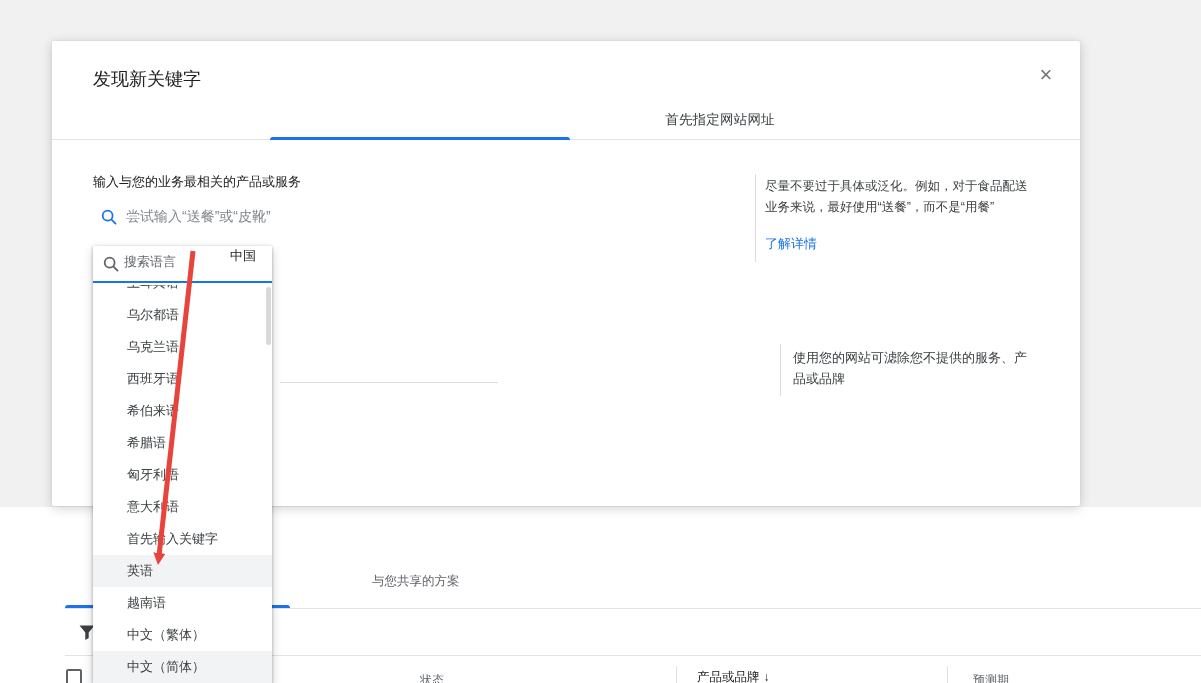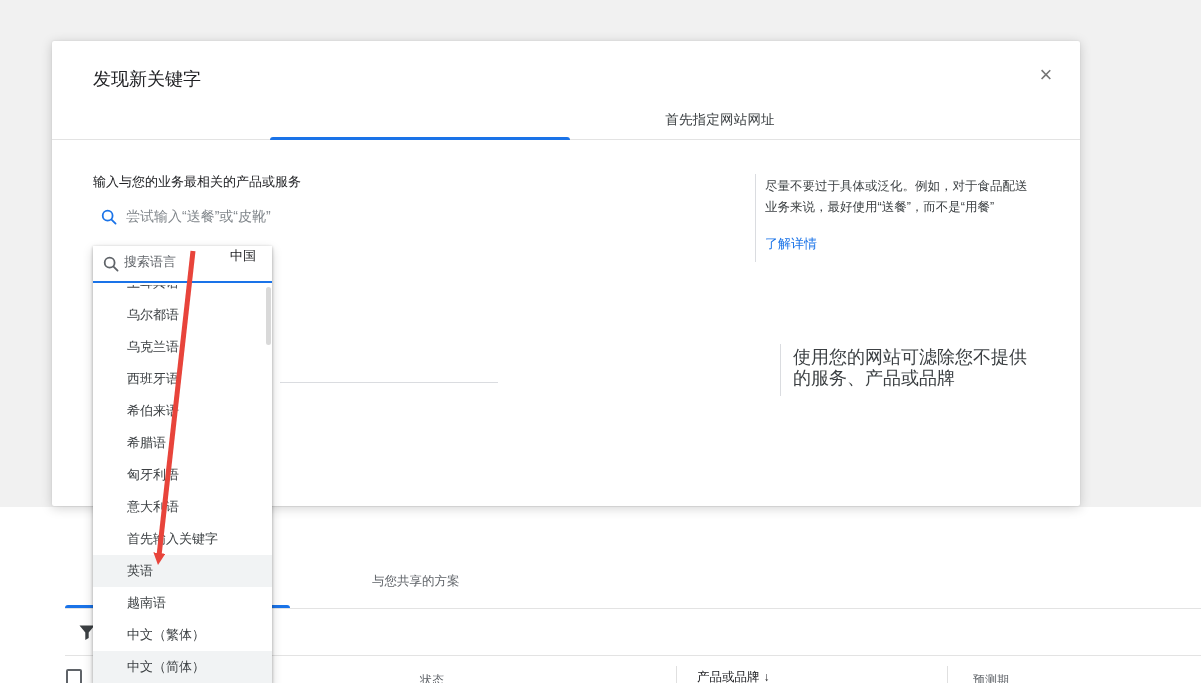--- a/index.html
+++ b/index.html
@@ -40,21 +40,21 @@
   .vline { position: absolute; width: 1px; background: #dadce0; }
 
   .form-label { position: absolute; left: 41px; top: 132px; font-size: 13px; color: #202124; }
   .kw-input {
     position: absolute; left: 74px; top: 162px; width: 560px; height: 26px;
     border: none; outline: none; font-size: 14px; font-family: inherit; color: #202124; background: transparent;
   }
   .kw-input::placeholder { color: #80868b; }
   .hint-text { position: absolute; left: 713px; top: 135px; width: 270px; font-size: 12.5px; line-height: 21px; color: #3c4043; }
   .hint-link { position: absolute; left: 713px; top: 194px; font-size: 13px; color: #1a73e8; cursor: pointer; }
-  .site-hint-text { position: absolute; left: 741px; top: 306px; width: 244px; font-size: 18px; line-height: 21px; color: #3c4043; }
+  .site-hint-text { position: absolute; left: 741px; top: 306px; width: 244px; font-size: 13px; line-height: 21px; color: #3c4043; }
 
   
   .location-text { position: absolute; left: 230px; top: 247px; font-size: 13px; color: #202124; z-index: 30; }
 
   
   .dropdown {
     position: absolute; left: 93px; top: 246px; width: 179px; height: 440px;
     background: #fff; z-index: 20;
     box-shadow: 0 1px 3px rgba(0,0,0,.30), 0 4px 10px rgba(0,0,0,.18);
   }

